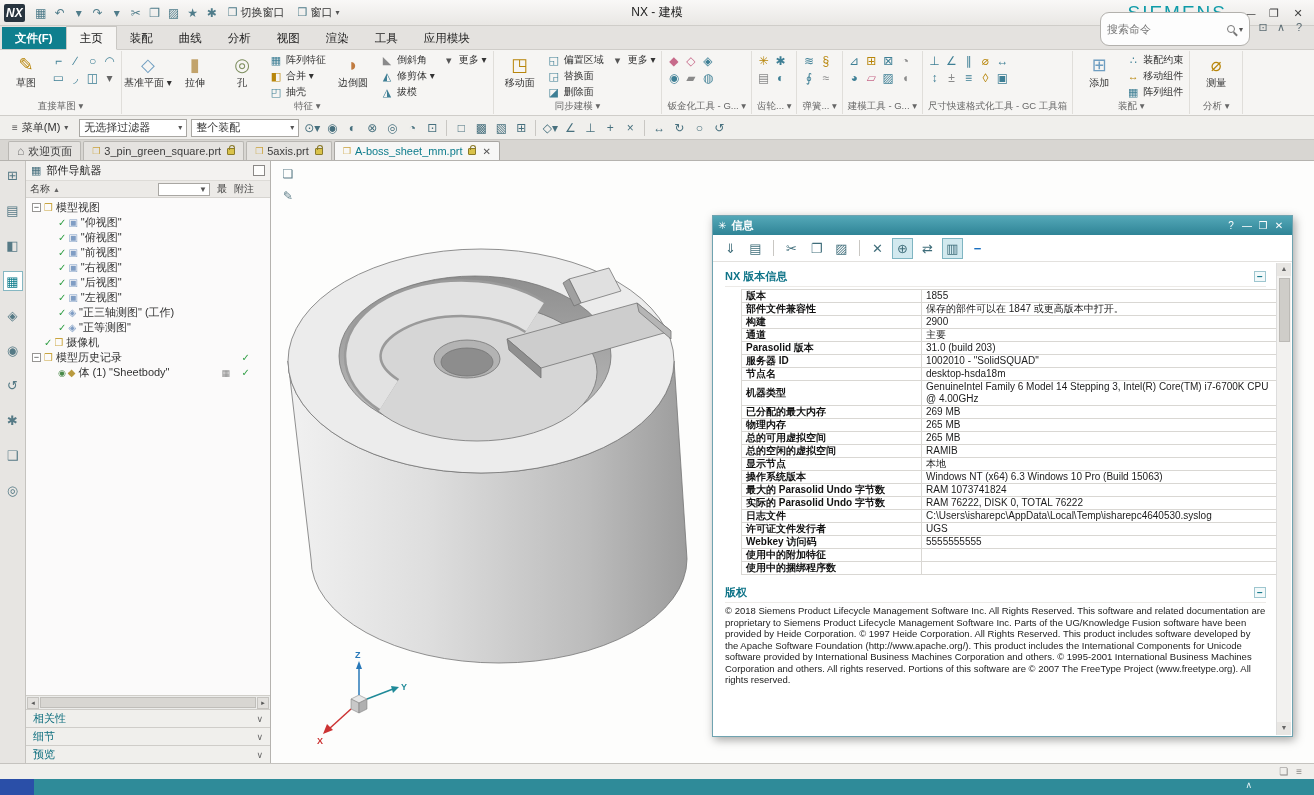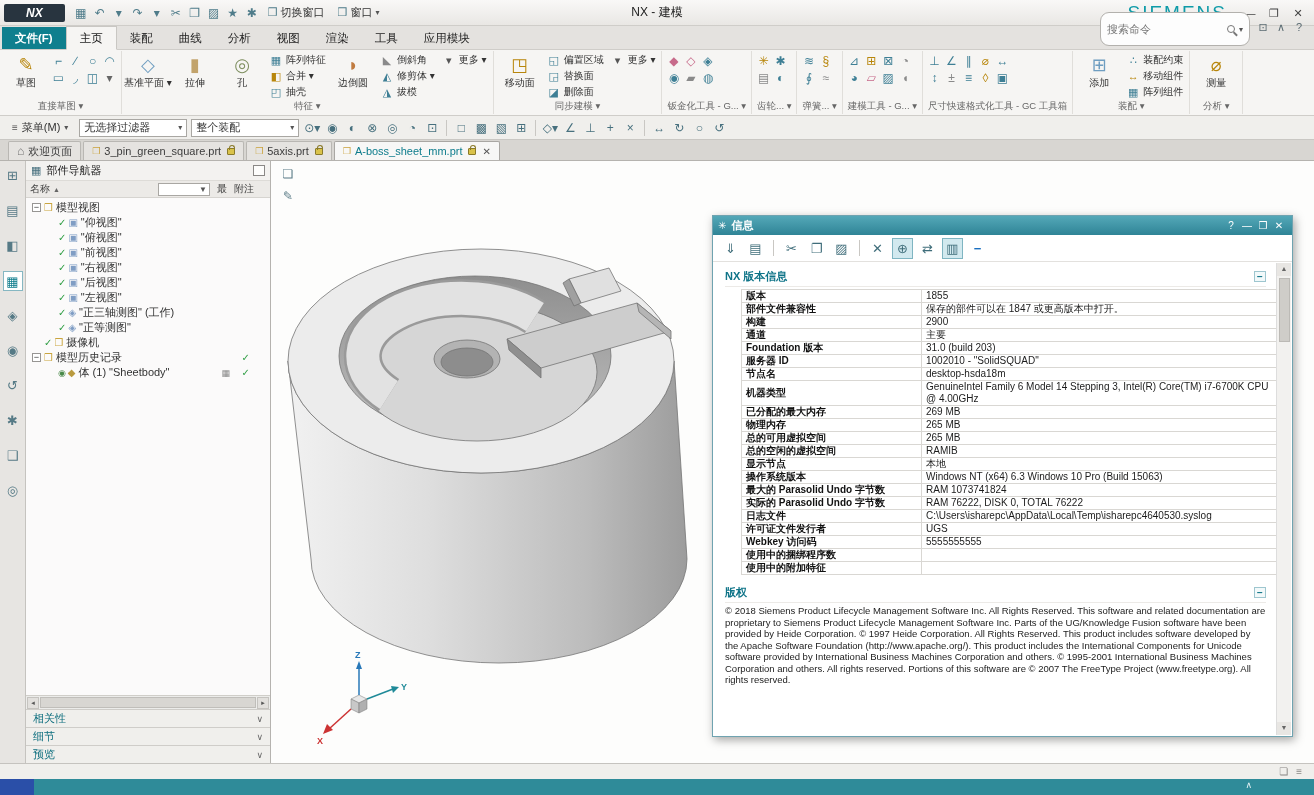--- a/index.html
+++ b/index.html
@@ -5,21 +5,21 @@
   *{box-sizing:border-box;margin:0;padding:0}
   body{margin:0;background:#555}
   #app{position:relative;width:1314px;height:795px;background:#e8e6e3;
        font-family:"Liberation Sans","DejaVu Sans",sans-serif;font-size:11px;color:#333;
        overflow:hidden;user-select:none}
 
   
   .titlebar{height:26px;display:flex;align-items:center;gap:1px;padding:0 4px;
             background:linear-gradient(#f9f8f7,#e9e7e4);border-bottom:1px solid #cfcdc9;position:relative}
   .nxlogo{background:#28343f;color:#fff;font-weight:bold;font-style:italic;font-size:12px;
-          padding:2px 22px;margin-right:6px;border-radius:2px}
+          padding:2px 2px;margin-right:6px;border-radius:2px}
   .qat-icon{width:18px;height:18px;line-height:18px;text-align:center;color:#4f7c8a;font-size:12px}
   .qat-text{display:flex;align-items:center;gap:3px;padding:0 6px;height:20px;color:#333}
   .qat-glyph{color:#4f7c8a;font-size:11px}
   .caret{font-size:8px;color:#555}
   .tcenter{position:absolute;left:50%;transform:translateX(-50%);font-size:12px;color:#222}
   .brand{margin-left:auto;color:#0f9ba8;font-weight:normal;letter-spacing:2px;font-size:19px;margin-right:10px}
   .winbtn{width:24px;height:20px;text-align:center;line-height:20px;color:#444;font-size:11px}
 
   
   .tabrow{height:24px;background:#e4e2df;display:flex;align-items:flex-end;padding:0 2px;
@@ -702,21 +702,21 @@
             </tr>
             <tr>
               <td class="lbl">构建</td>
               <td class="val">2900</td>
             </tr>
             <tr>
               <td class="lbl">通道</td>
               <td class="val">主要</td>
             </tr>
             <tr>
-              <td class="lbl">Foundation 版本</td>
+              <td class="lbl">Parasolid 版本</td>
               <td class="val">31.0 (build 203)</td>
             </tr>
             <tr>
               <td class="lbl">服务器 ID</td>
               <td class="val">1002010 - "SolidSQUAD"</td>
             </tr>
             <tr>
               <td class="lbl">节点名</td>
               <td class="val">desktop-hsda18m</td>
             </tr>
@@ -762,25 +762,25 @@
             </tr>
             <tr>
               <td class="lbl">许可证文件发行者</td>
               <td class="val">UGS</td>
             </tr>
             <tr>
               <td class="lbl">Webkey 访问码</td>
               <td class="val">5555555555</td>
             </tr>
             <tr>
+              <td class="lbl">使用中的附加特征</td>
+              <td class="val"></td>
+            </tr>
+            <tr>
               <td class="lbl">使用中的捆绑程序数</td>
-              <td class="val"></td>
-            </tr>
-            <tr>
-              <td class="lbl">使用中的附加特征</td>
               <td class="val"></td>
             </tr>
           </tbody>
         </table>
       <div class="secthead">
         <span>版权</span>
         <span class="collbox">−</span>
       </div>
       <div class="copyright">© 2018 Siemens Product Lifecycle Management Software Inc. All Rights Reserved. This software and related documentation are proprietary to Siemens Product Lifecycle Management Software Inc. Parts of the UG/Knowledge Fusion software have been provided by Heide Corporation. © 1997 Heide Corporation. All Rights Reserved. This product includes software developed by the Apache Software Foundation (http://www.apache.org/). This product includes the International Components for Unicode software provided by International Business Machines Corporation and others. © 1995-2001 International Business Machines Corporation and others. All rights reserved. Portions of this software are © 2007 The FreeType Project (www.freetype.org). All rights reserved.</div>
     </div>

